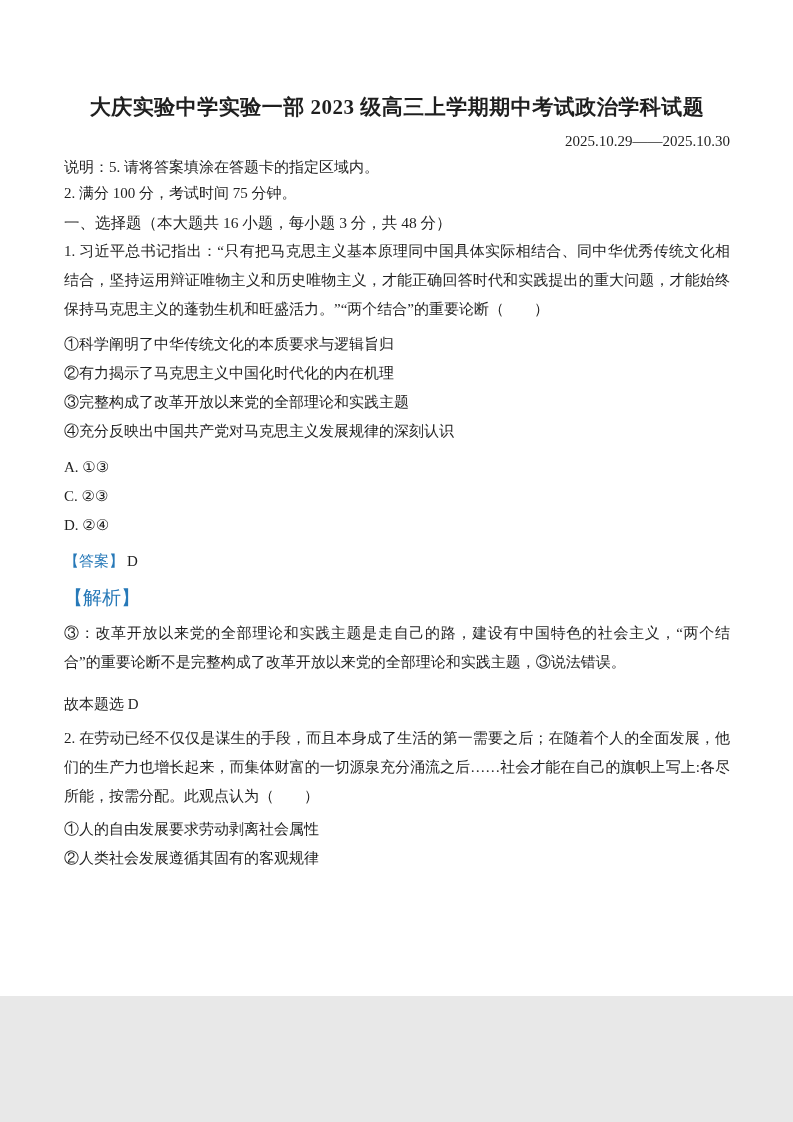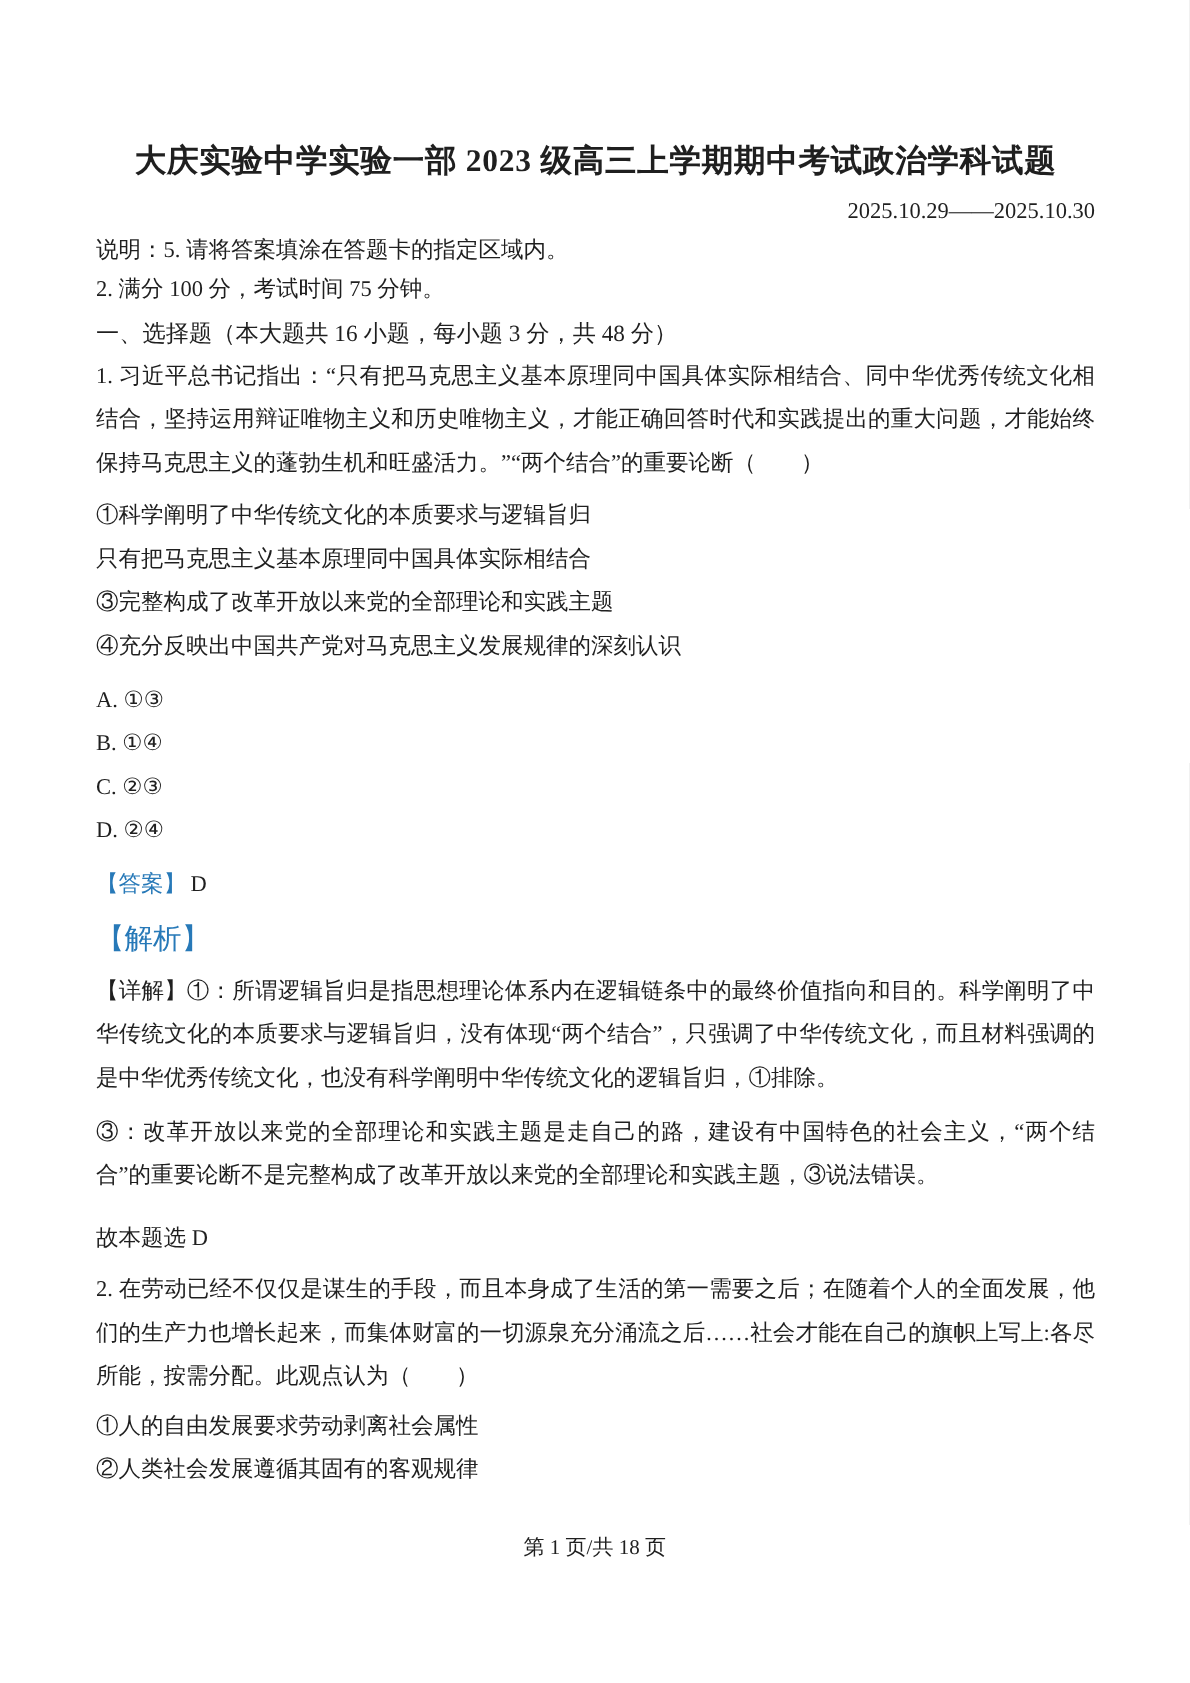--- a/index.html
+++ b/index.html
@@ -1,20 +1,20 @@
 <!DOCTYPE html>
 <html style="--accent-blue: #2779b8;"><head>
 <meta charset="utf-8">
 <style>
   * { box-sizing: border-box; }
   html, body { margin: 0; padding: 0; background: #e8e8e8; }
   .page {
     position: relative;
     width: 793px;
-    height: 1122px;
+    height: 996px;
     margin: 0 auto;
     background: #ffffff;
     overflow: hidden;
     font-family: "Liberation Serif", "DejaVu Serif", serif;
     color: #1f1f1f;
   }
   .content {
     padding: 92px 63px 0 64px;
   }
   .doc-title {
@@ -113,38 +113,36 @@
     <div class="note">说明：5. 请将答案填涂在答题卡的指定区域内。</div>
     <div class="note">2. 满分 100 分，考试时间 75 分钟。</div>
 
     <div class="section-heading">一、选择题（本大题共 16 小题，每小题 3 分，共 48 分）</div>
 
     <div>
       <p class="stem">1. 习近平总书记指出：“只有把马克思主义基本原理同中国具体实际相结合、同中华优秀传统文化相结合，坚持运用辩证唯物主义和历史唯物主义，才能正确回答时代和实践提出的重大问题，才能始终保持马克思主义的蓬勃生机和旺盛活力。”“两个结合”的重要论断（　　）</p>
 
       <div class="options">
         <p>①科学阐明了中华传统文化的本质要求与逻辑旨归</p>
-        <p>只有把马克思主义基本原理同中国具体实际相结合</p>
+        <p>②有力揭示了马克思主义中国化时代化的内在机理</p>
         <p>③完整构成了改革开放以来党的全部理论和实践主题</p>
         <p>④充分反映出中国共产党对马克思主义发展规律的深刻认识</p>
       </div>
 
       <div class="choices">
         <span>A. ①③</span>
-        <span>B. ①④</span>
         <span>C. ②③</span>
         <span>D. ②④</span>
       </div>
 
       <p class="answer-line"><span class="blue">【答案】</span><span class="answer-value">D</span></p>
 
       <p class="analysis-line"><span class="blue">【解析】</span></p>
 
       <div class="detail">
-        <p>【详解】①：所谓逻辑旨归是指思想理论体系内在逻辑链条中的最终价值指向和目的。科学阐明了中华传统文化的本质要求与逻辑旨归，没有体现“两个结合”，只强调了中华传统文化，而且材料强调的是中华优秀传统文化，也没有科学阐明中华传统文化的逻辑旨归，①排除。</p>
         <p class="gap-top">③：改革开放以来党的全部理论和实践主题是走自己的路，建设有中国特色的社会主义，“两个结合”的重要论断不是完整构成了改革开放以来党的全部理论和实践主题，③说法错误。</p>
       </div>
 
       <p class="conclusion">故本题选 D</p>
     </div>
 
     <div>
       <p class="stem q2-stem">2. 在劳动已经不仅仅是谋生的手段，而且本身成了生活的第一需要之后；在随着个人的全面发展，他们的生产力也增长起来，而集体财富的一切源泉充分涌流之后……社会才能在自己的旗帜上写上:各尽所能，按需分配。此观点认为（　　）</p>
 
       <div class="options q2-options">

